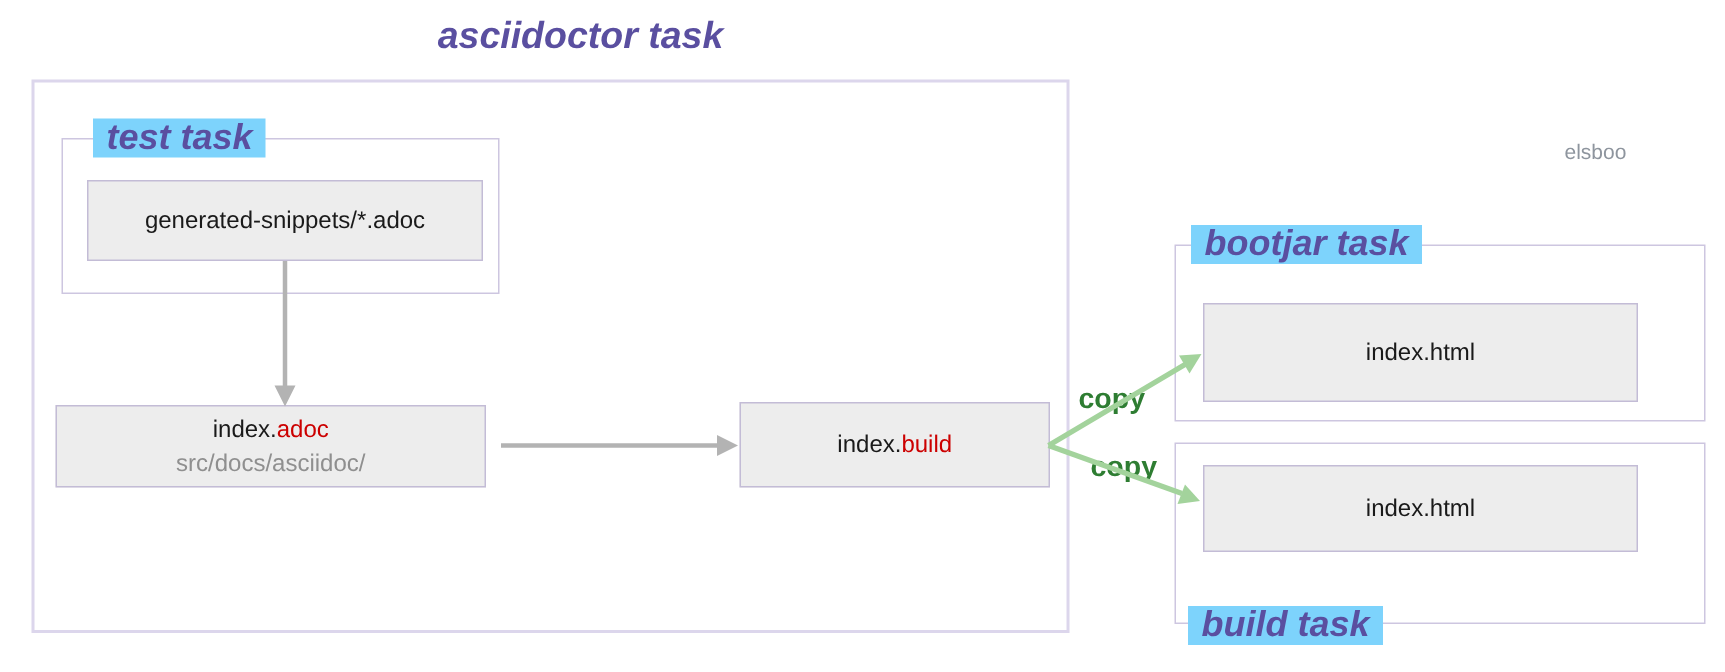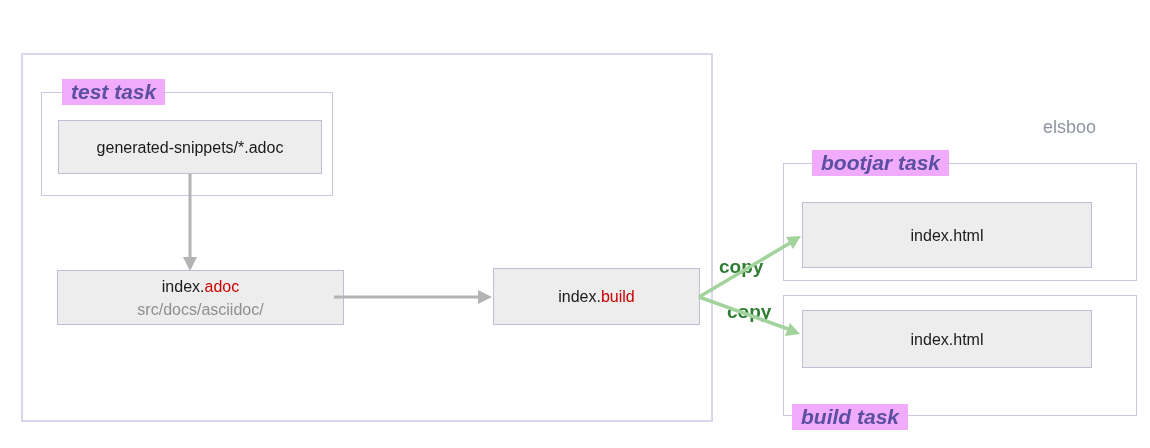--- a/index.html
+++ b/index.html
@@ -24,23 +24,23 @@
     position: absolute;
     background: transparent;
   }
   .group-outer { border: 2px solid var(--outer-border); }
   .group-inner { border: 1.5px solid var(--group-border); }
   .group-label {
     position: absolute;
     color: var(--accent-purple);
     font-style: italic;
     font-weight: bold;
-    font-size: 21px;
+    font-size: 24px;
     line-height: 26px;
-    background: #f0abfc;
+    background: #7dd3fc;
     padding: 0 9px;
     white-space: nowrap;
   }
   .label-top { top: -14px; }
   .label-bottom { bottom: -15px; }
   .node {
     position: absolute;
     background: var(--node-fill);
     border: 1px solid var(--node-border);
     display: flex;
@@ -57,59 +57,59 @@
   .copy-label {
     position: absolute;
     color: var(--copy-green);
     font-size: 19px;
     font-weight: 600;
     white-space: nowrap;
   }
   .watermark {
     position: absolute;
     left: 1043px; top: 93px;
-    font-size: 18px;
+    font-size: 14px;
     color: var(--watermark-gray);
-    margin-top: 24px;
   }
   .arrow-layer {
     position: absolute;
     left: 0; top: 0;
     pointer-events: none;
   }
 </style>
 </head>
 <body>
 
 <div class="canvas">
 
+  <div class="diagram-title">asciidoctor task</div>
 
   <div class="watermark">elsboo</div>
 
   <div class="group group-outer" style="left:21px; top:53px; width:688px; height:365px;"></div>
 
   <div class="group group-inner" style="left:41px; top:92px; width:290px; height:102px;">
     <span class="group-label label-top" style="left:20px;">test task</span>
   </div>
 
   <div class="node" style="left:58px; top:120px; width:262px; height:52px;">
     <div>generated-snippets/*.adoc</div>
   </div>
 
-  <div class="node" style="left:57px; top:270px; width:285px; height:53px;">
+  <div class="node" style="left:37px; top:270px; width:285px; height:53px;">
     <div><span>index.</span><span class="file-ext">adoc</span></div>
     <div class="file-path">src/docs/asciidoc/</div>
   </div>
 
   <div class="node" style="left:493px; top:268px; width:205px; height:55px;">
     <div><span>index.</span><span class="file-ext">build</span></div>
   </div>
 
   <div class="group group-inner" style="left:783px; top:163px; width:352px; height:116px;">
-    <span class="group-label label-top" style="left:28px;">bootjar task</span>
+    <span class="group-label label-top" style="left:10px;">bootjar task</span>
   </div>
 
   <div class="node" style="left:802px; top:202px; width:288px; height:64px;">
     <div>index.html</div>
   </div>
 
   <div class="group group-inner" style="left:783px; top:295px; width:352px; height:119px;">
     <span class="group-label label-bottom" style="left:8px;">build task</span>
   </div>
 

